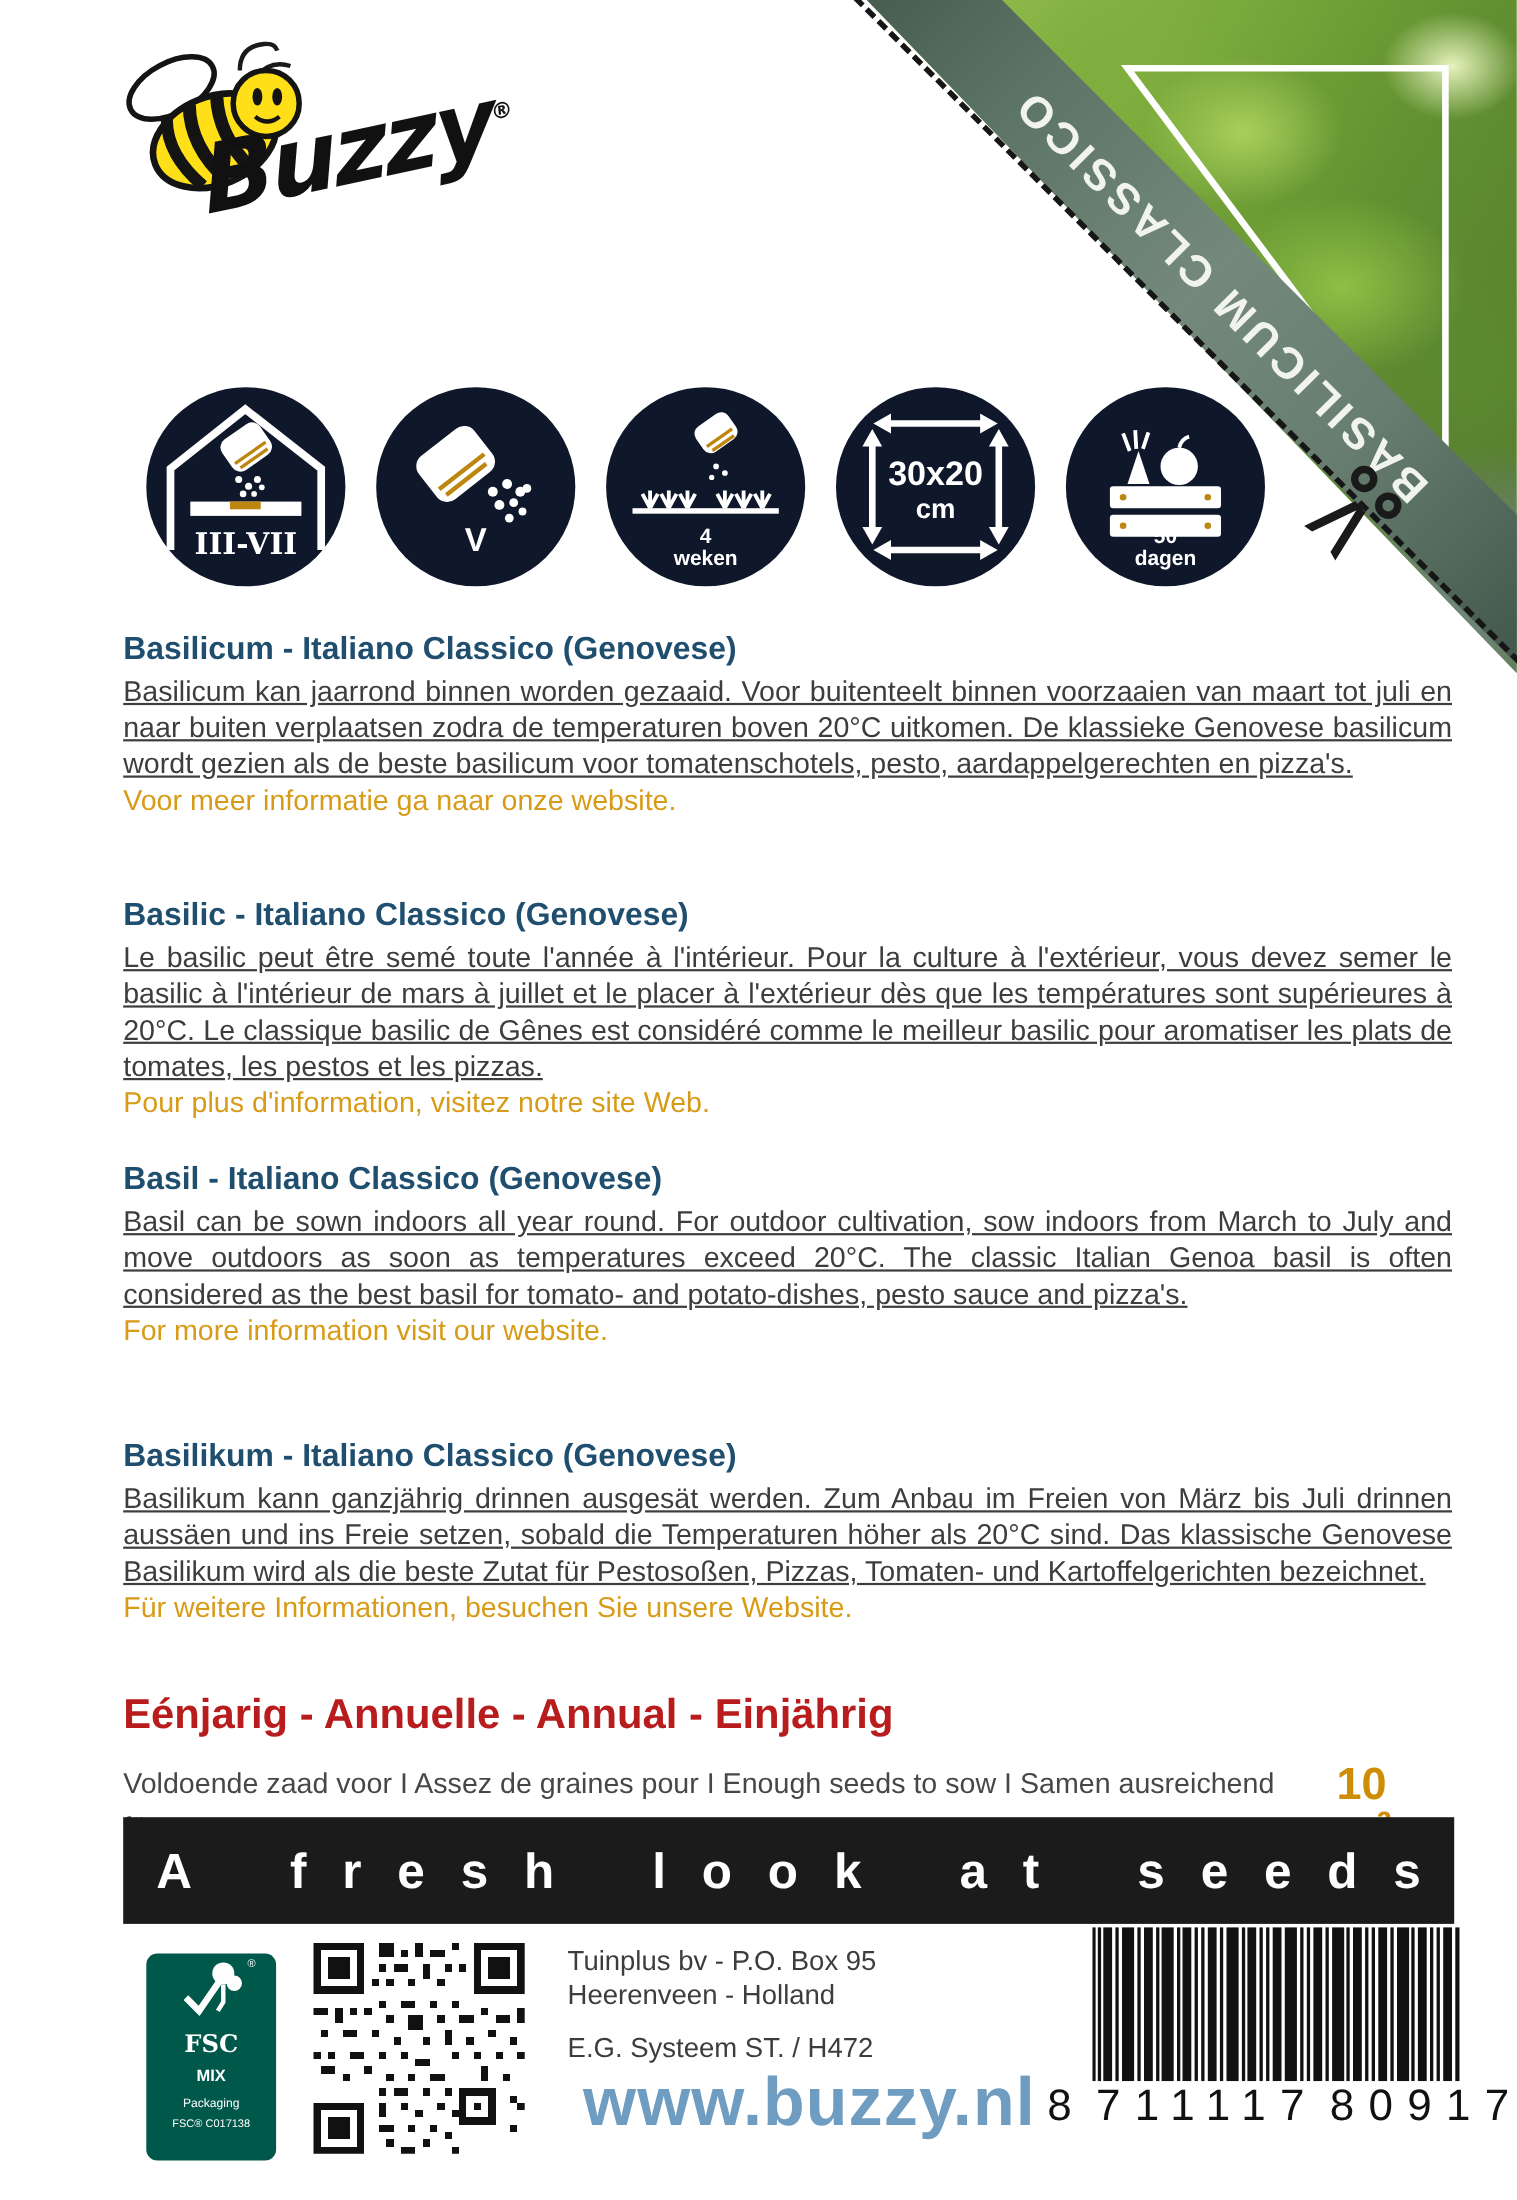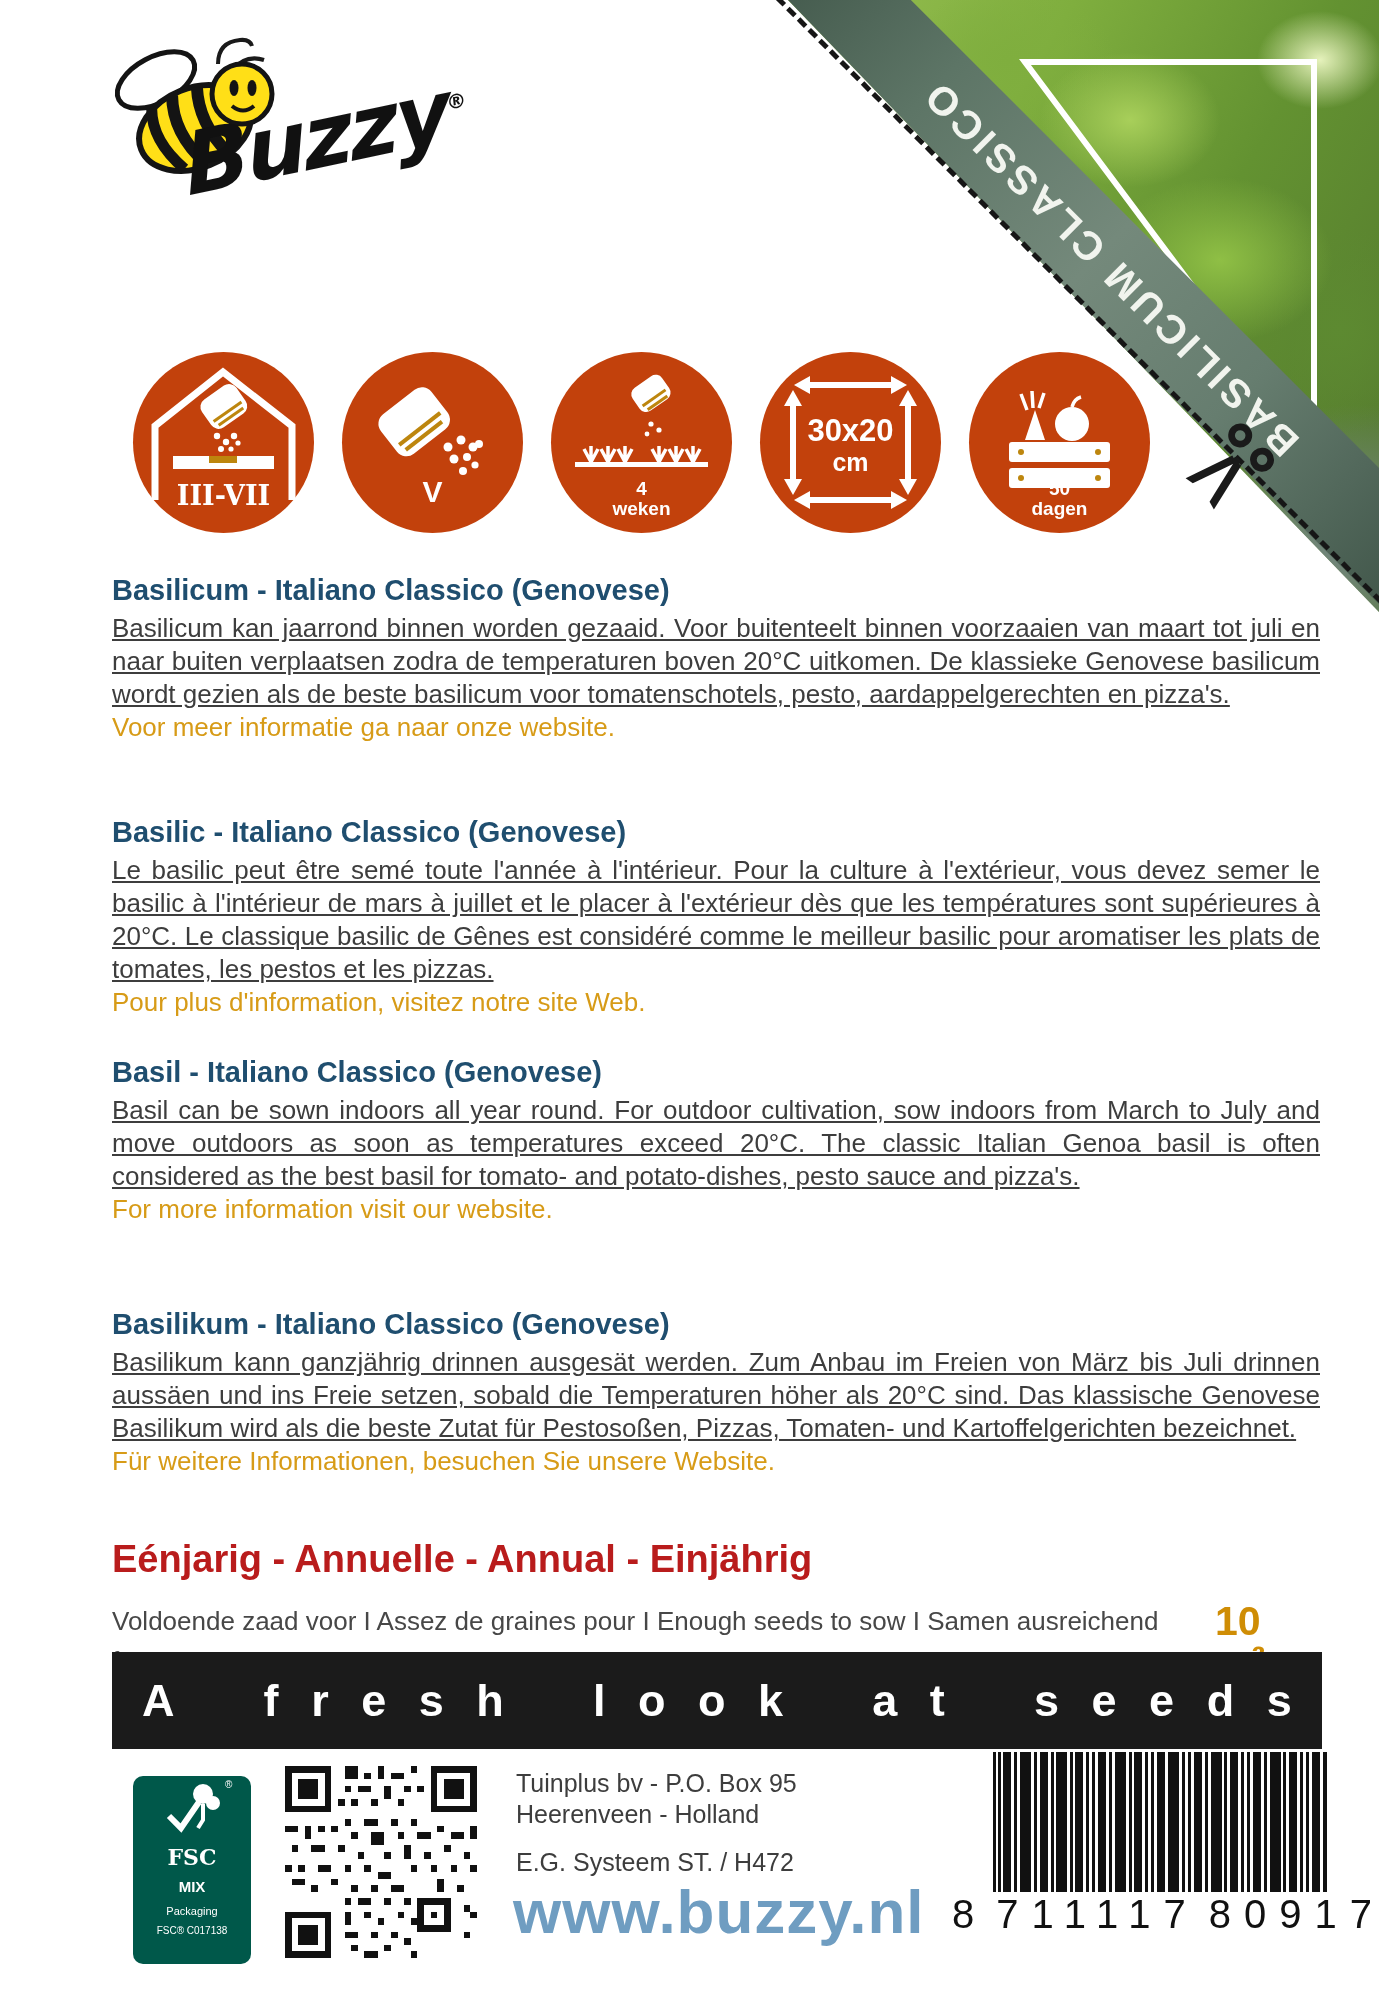--- a/index.html
+++ b/index.html
@@ -33,21 +33,21 @@
       font-weight:bold;font-size:40px;letter-spacing:4px;white-space:nowrap;}
   .triangle-overlay{position:absolute;inset:0;}
   .cut-line{position:absolute;left:779px;top:-4px;width:900px;height:0;
       border-top:5px dashed #161616;transform-origin:0 0;transform:rotate(45deg);}
   .scissors{position:absolute;left:1186px;top:430px;width:96px;height:66px;
       transform:rotate(-42deg);}
 
   
   .icons-row{position:absolute;left:133px;top:352px;display:flex;gap:28px;}
   .icon-circle{position:relative;width:181px;height:181px;border-radius:50%;
-      background:#c2410c;flex:0 0 auto;}
+      background:#0f172a;flex:0 0 auto;}
   .icon-circle svg{position:absolute;inset:0;}
   .icon-label{position:absolute;left:0;right:0;text-align:center;color:#fff;font-weight:bold;}
   .lbl-roman{bottom:22px;font-family:"DejaVu Serif",serif;font-size:27px;}
   .lbl-v{bottom:24px;font-size:30px;}
   .lbl-two{bottom:14px;font-size:19px;line-height:20px;}
   .lbl-center{top:64px;font-size:31px;line-height:30px;}
   .lbl-center .small{font-size:25px;}
 
   
   .section{position:absolute;left:112px;width:1208px;}
@@ -73,21 +73,21 @@
   
   .fsc-badge{position:absolute;left:133px;top:1776px;width:118px;height:188px;background:#00584a;
       border-radius:10px;text-align:center;color:#fff;}
   .fsc-word{font-family:"DejaVu Serif",serif;font-weight:bold;font-size:22px;margin-top:2px;}
   .fsc-mix{font-size:15px;font-weight:bold;margin-top:8px;}
   .fsc-pack{font-size:11px;margin-top:10px;}
   .fsc-code{font-size:10px;margin-top:8px;}
   .qr{position:absolute;left:285px;top:1766px;width:192px;height:192px;}
   .address{position:absolute;left:516px;top:1768px;color:#3d3d3d;font-size:25px;line-height:31px;}
   .system-line{position:absolute;left:516px;top:1848px;color:#3d3d3d;font-size:25px;}
-  .website{position:absolute;left:513px;top:1876px;color:#6f9dc1;font-size:62px;font-weight:bold;
+  .website{position:absolute;left:530px;top:1876px;color:#6f9dc1;font-size:62px;font-weight:bold;
       letter-spacing:1px;}
   .barcode{position:absolute;left:993px;top:1752px;}
   .barcode-digits{position:absolute;left:952px;top:1892px;display:flex;align-items:flex-start;
       color:#111;font-size:40px;}
   .barcode-digits .d1{margin-right:22px;}
   .barcode-digits .d2{letter-spacing:13px;margin-right:10px;}
   .barcode-digits .d3{letter-spacing:13px;}
 </style>
 </head>
 <body>

